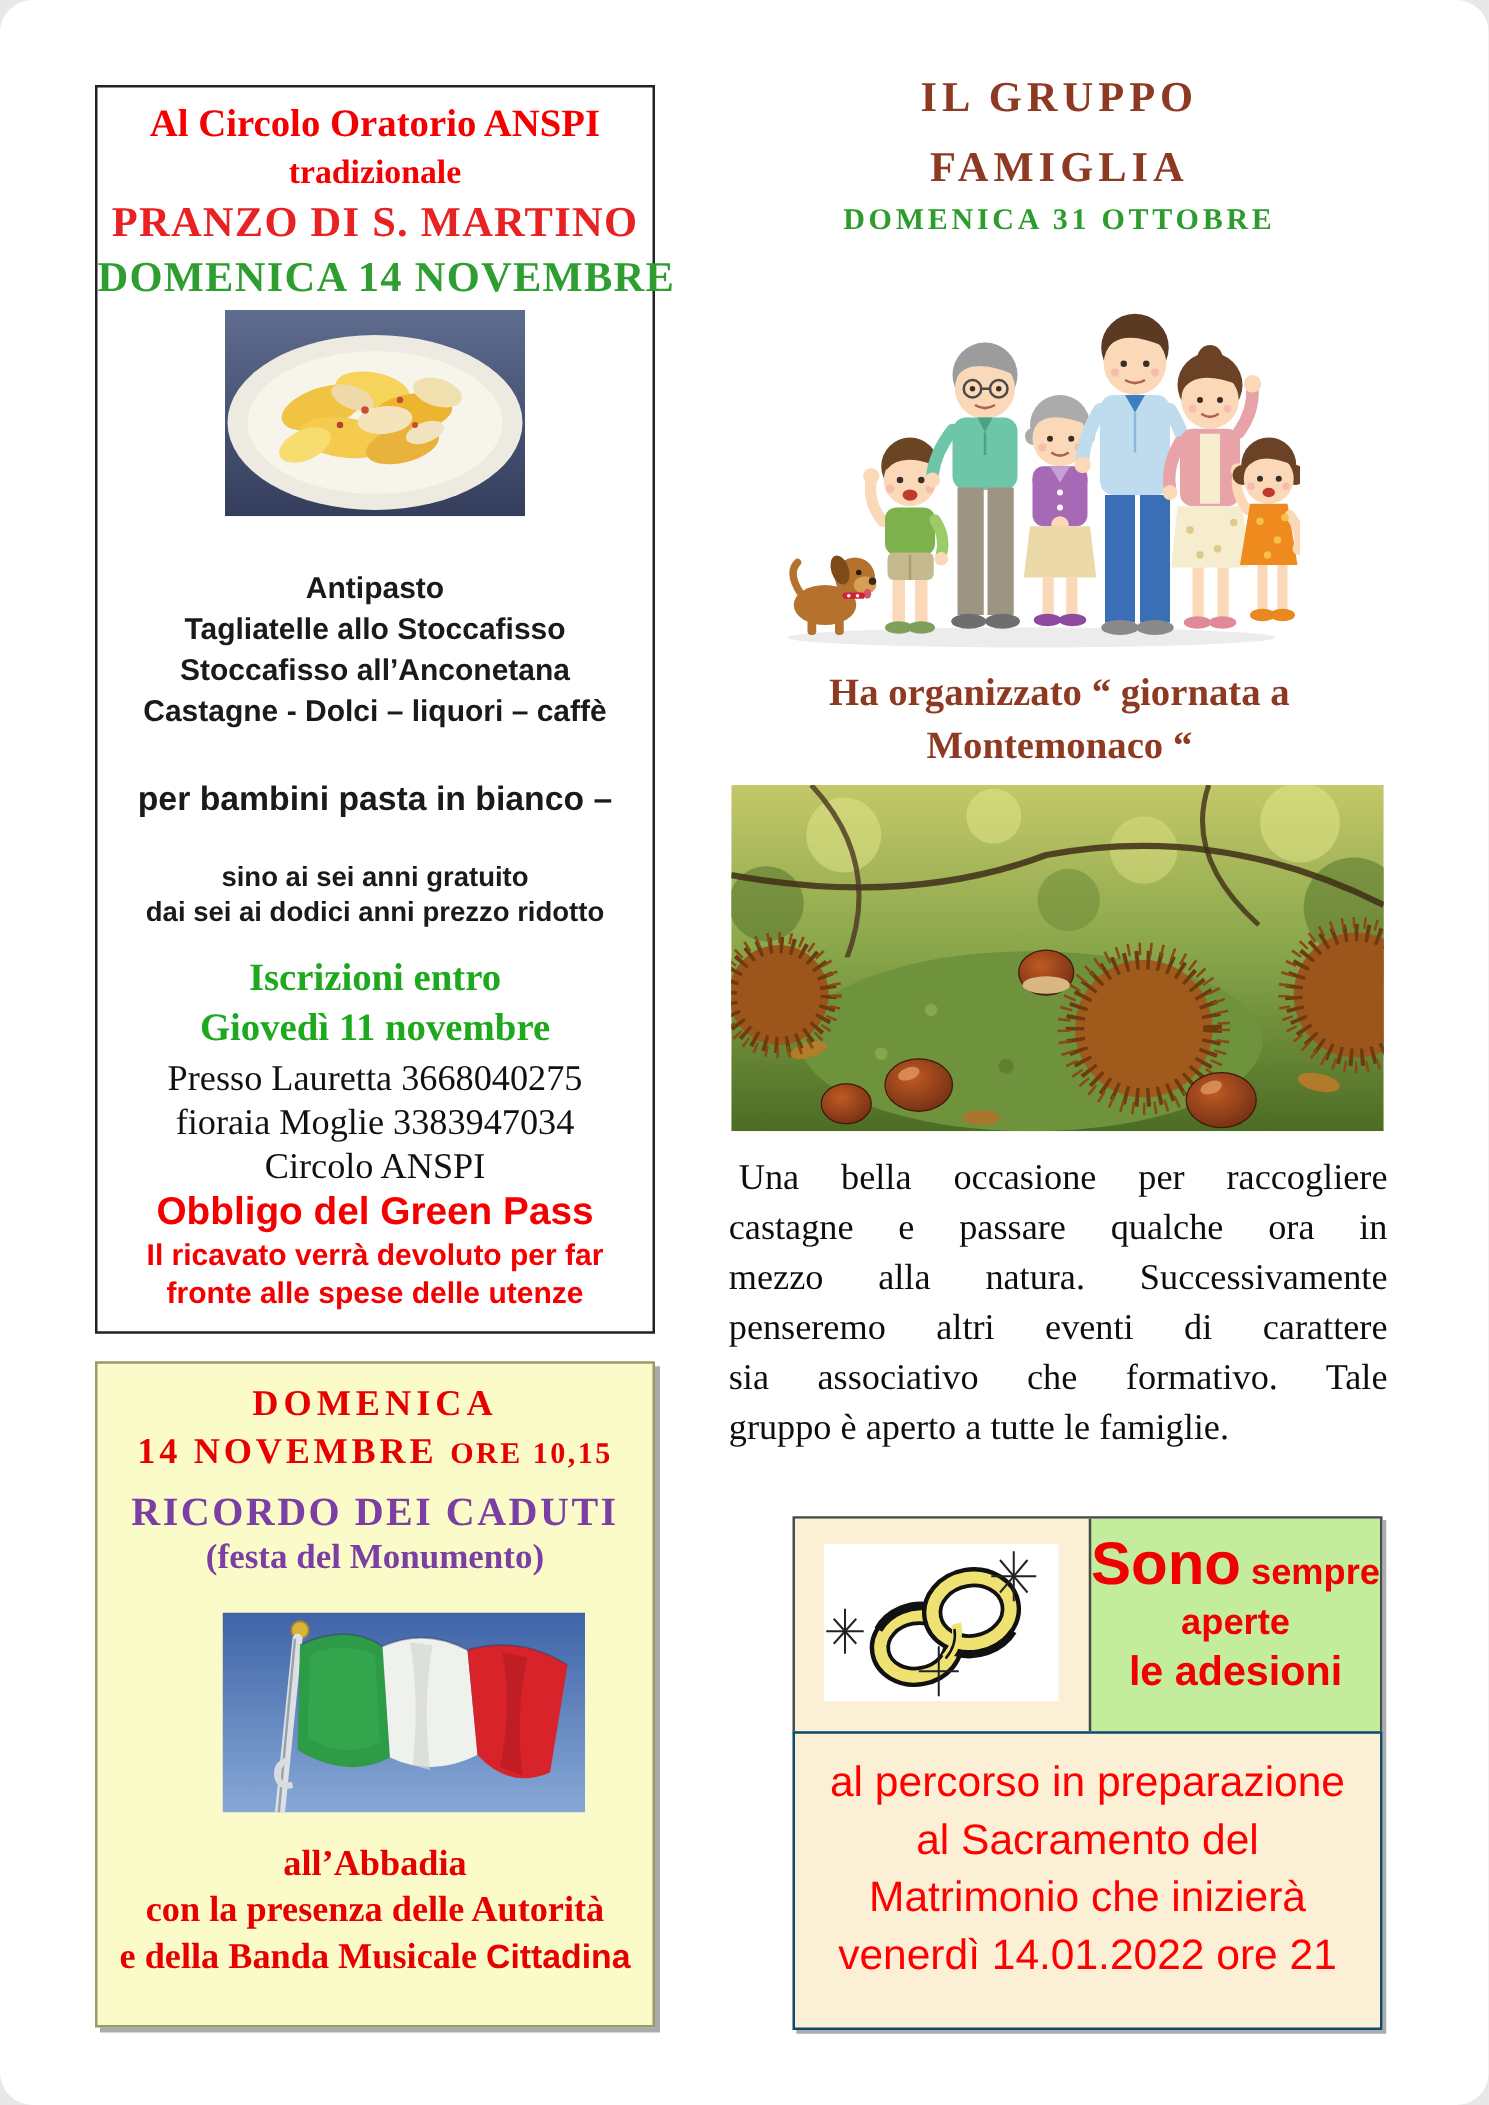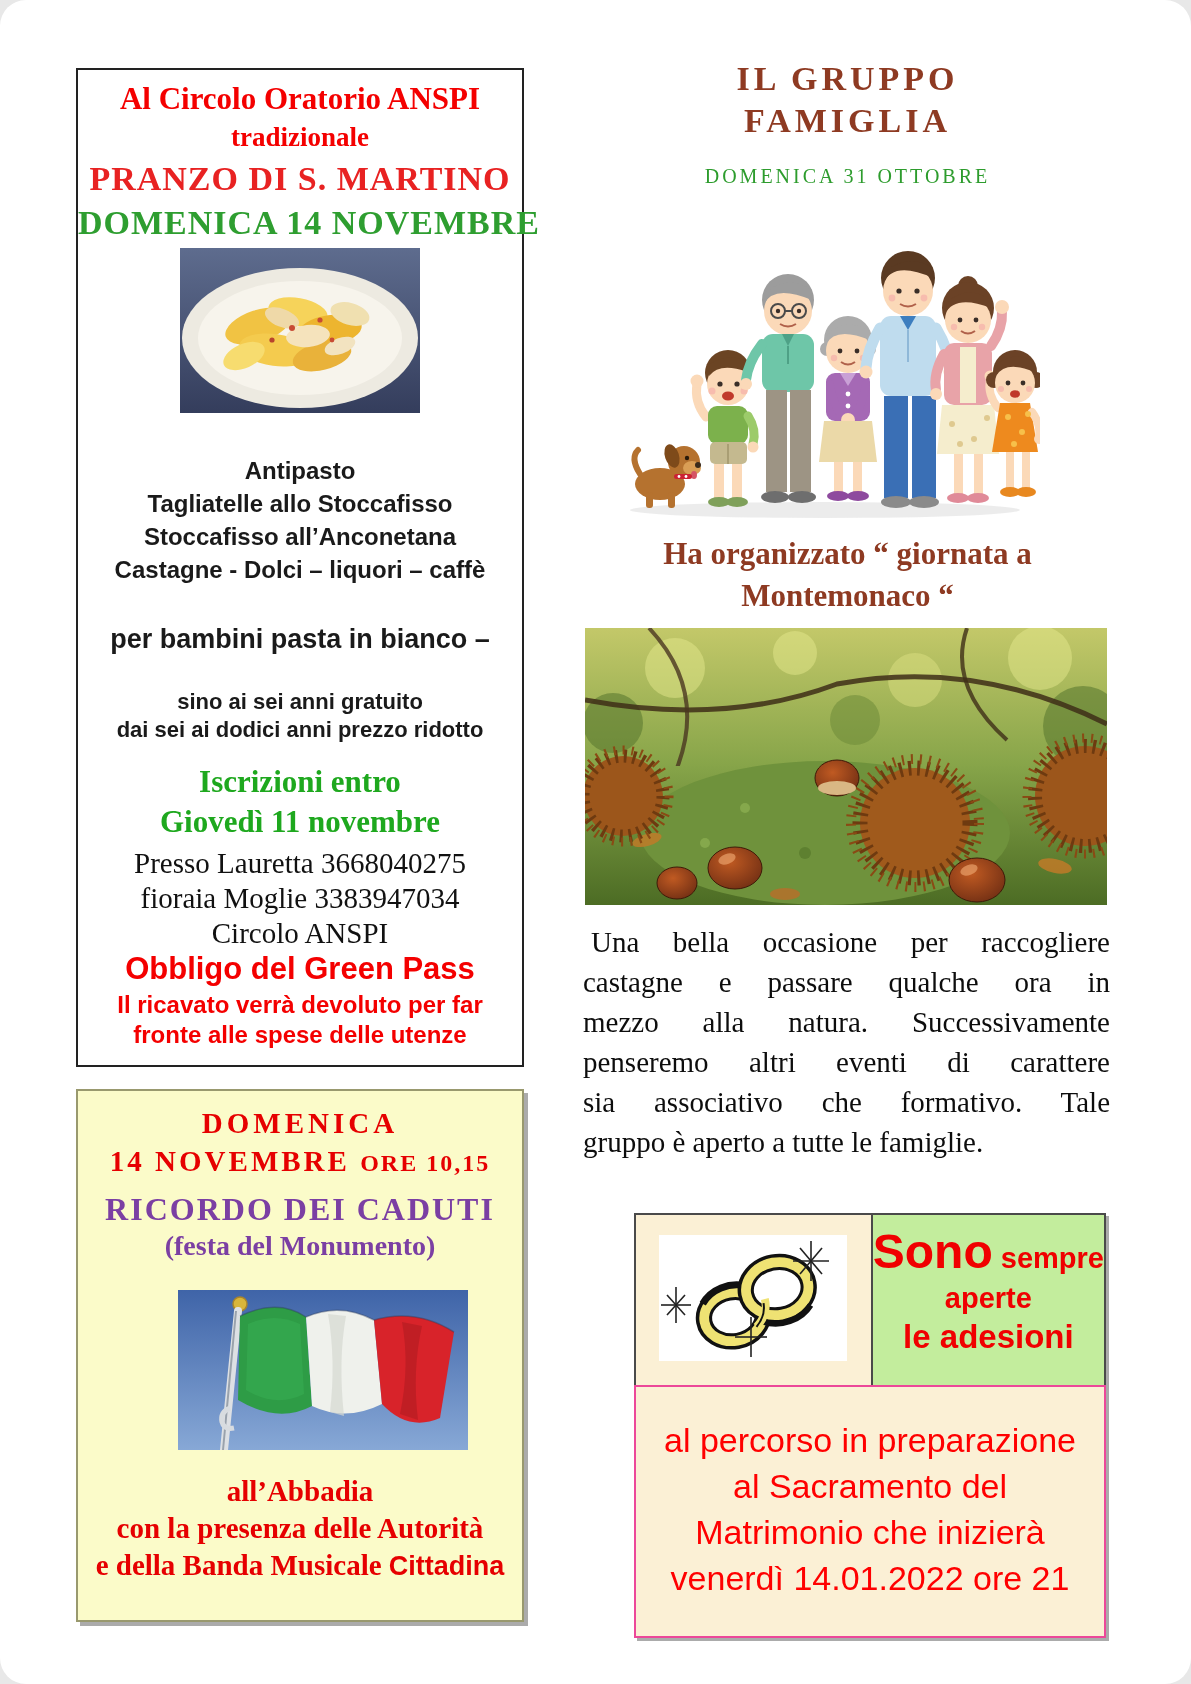--- a/index.html
+++ b/index.html
@@ -47,22 +47,22 @@
   .y4{top:137px;font-size:28px;line-height:36px;color:#7B3FA3;font-weight:bold;}
   .flagimg{left:100px;top:199px;width:290px;height:160px;}
   .y5{top:382px;font-size:29px;line-height:37px;color:#E60000;font-weight:bold;}
   .y6{top:419px;font-size:29px;line-height:37px;color:#E60000;font-weight:bold;}
   .y7{top:456px;font-size:29px;line-height:37px;color:#E60000;font-weight:bold;}
   .y7 .sans{font-family:"Liberation Sans",sans-serif;font-size:27px;}
 
   
   .t-maroon{color:#8E3A22;font-weight:bold;}
   .rt1{left:585px;top:58px;width:525px;font-size:34px;line-height:42px;letter-spacing:4px;}
-  .rt2{left:585px;top:100px;width:525px;font-size:34px;line-height:42px;letter-spacing:4px;}
-  .rdate{left:585px;top:158px;width:525px;font-size:20px;line-height:36px;letter-spacing:3px;color:#2D9C2D;font-weight:normal;}
+  .rt2{left:585px;top:114px;width:525px;font-size:34px;line-height:42px;letter-spacing:4px;}
+  .rdate{left:585px;top:158px;width:525px;font-size:24px;line-height:36px;letter-spacing:3px;color:#2D9C2D;font-weight:bold;}
   .famimg{left:610px;top:212px;width:430px;height:310px;}
   .ro1{left:585px;top:533px;width:525px;font-size:31px;line-height:42px;}
   .ro2{left:585px;top:575px;width:525px;font-size:31px;line-height:42px;}
   .chimg{left:585px;top:628px;width:522px;height:277px;}
   .para{left:583px;top:922px;width:527px;font-size:29px;color:#0d0d0d;}
   .jl{text-align:justify;height:40px;overflow:hidden;line-height:40px;}
   .jl::after{content:"";display:inline-block;width:100%;height:0;}
   .jl-last{text-align:left;height:40px;line-height:40px;}
   .indent{padding-left:8px;}
 
@@ -72,23 +72,23 @@
   .ringsimg{display:block;margin:20px auto 0 auto;width:188px;height:126px;}
   .greencell{flex:1;background:#C3ED9D;border-left:2px solid #4a4a4a;
              font-family:"Liberation Sans",sans-serif;font-weight:bold;color:#F00000;
              text-align:center;padding-top:16px;}
   .g1{font-size:29px;line-height:42px;white-space:nowrap;}
   .g1 .big{font-size:48px;}
   .g2{font-size:29px;line-height:38px;}
   .g3{font-size:33px;line-height:40px;}
 
   .percbox{left:634px;top:1385px;width:468px;height:219px;background:#FBF0D5;
-           border:2px solid #ec4899;box-shadow:3px 3px 0 #ABABAB;
+           border:2px solid #0c4a6e;box-shadow:3px 3px 0 #ABABAB;
            font-family:"Liberation Sans",sans-serif;color:#FF0000;
-           text-align:center;padding-top:30px;box-sizing:content-box;}
+           text-align:center;padding-top:16px;box-sizing:content-box;}
   .pline{font-size:34px;line-height:46px;white-space:nowrap;}
 </style>
 </head>
 <body>
 
 <div class="page">
 
   <div class="abs box1">
     <div class="abs full ctr t-red-serif t1">Al Circolo Oratorio ANSPI</div>
     <div class="abs full ctr t-red-serif t2">tradizionale</div>

